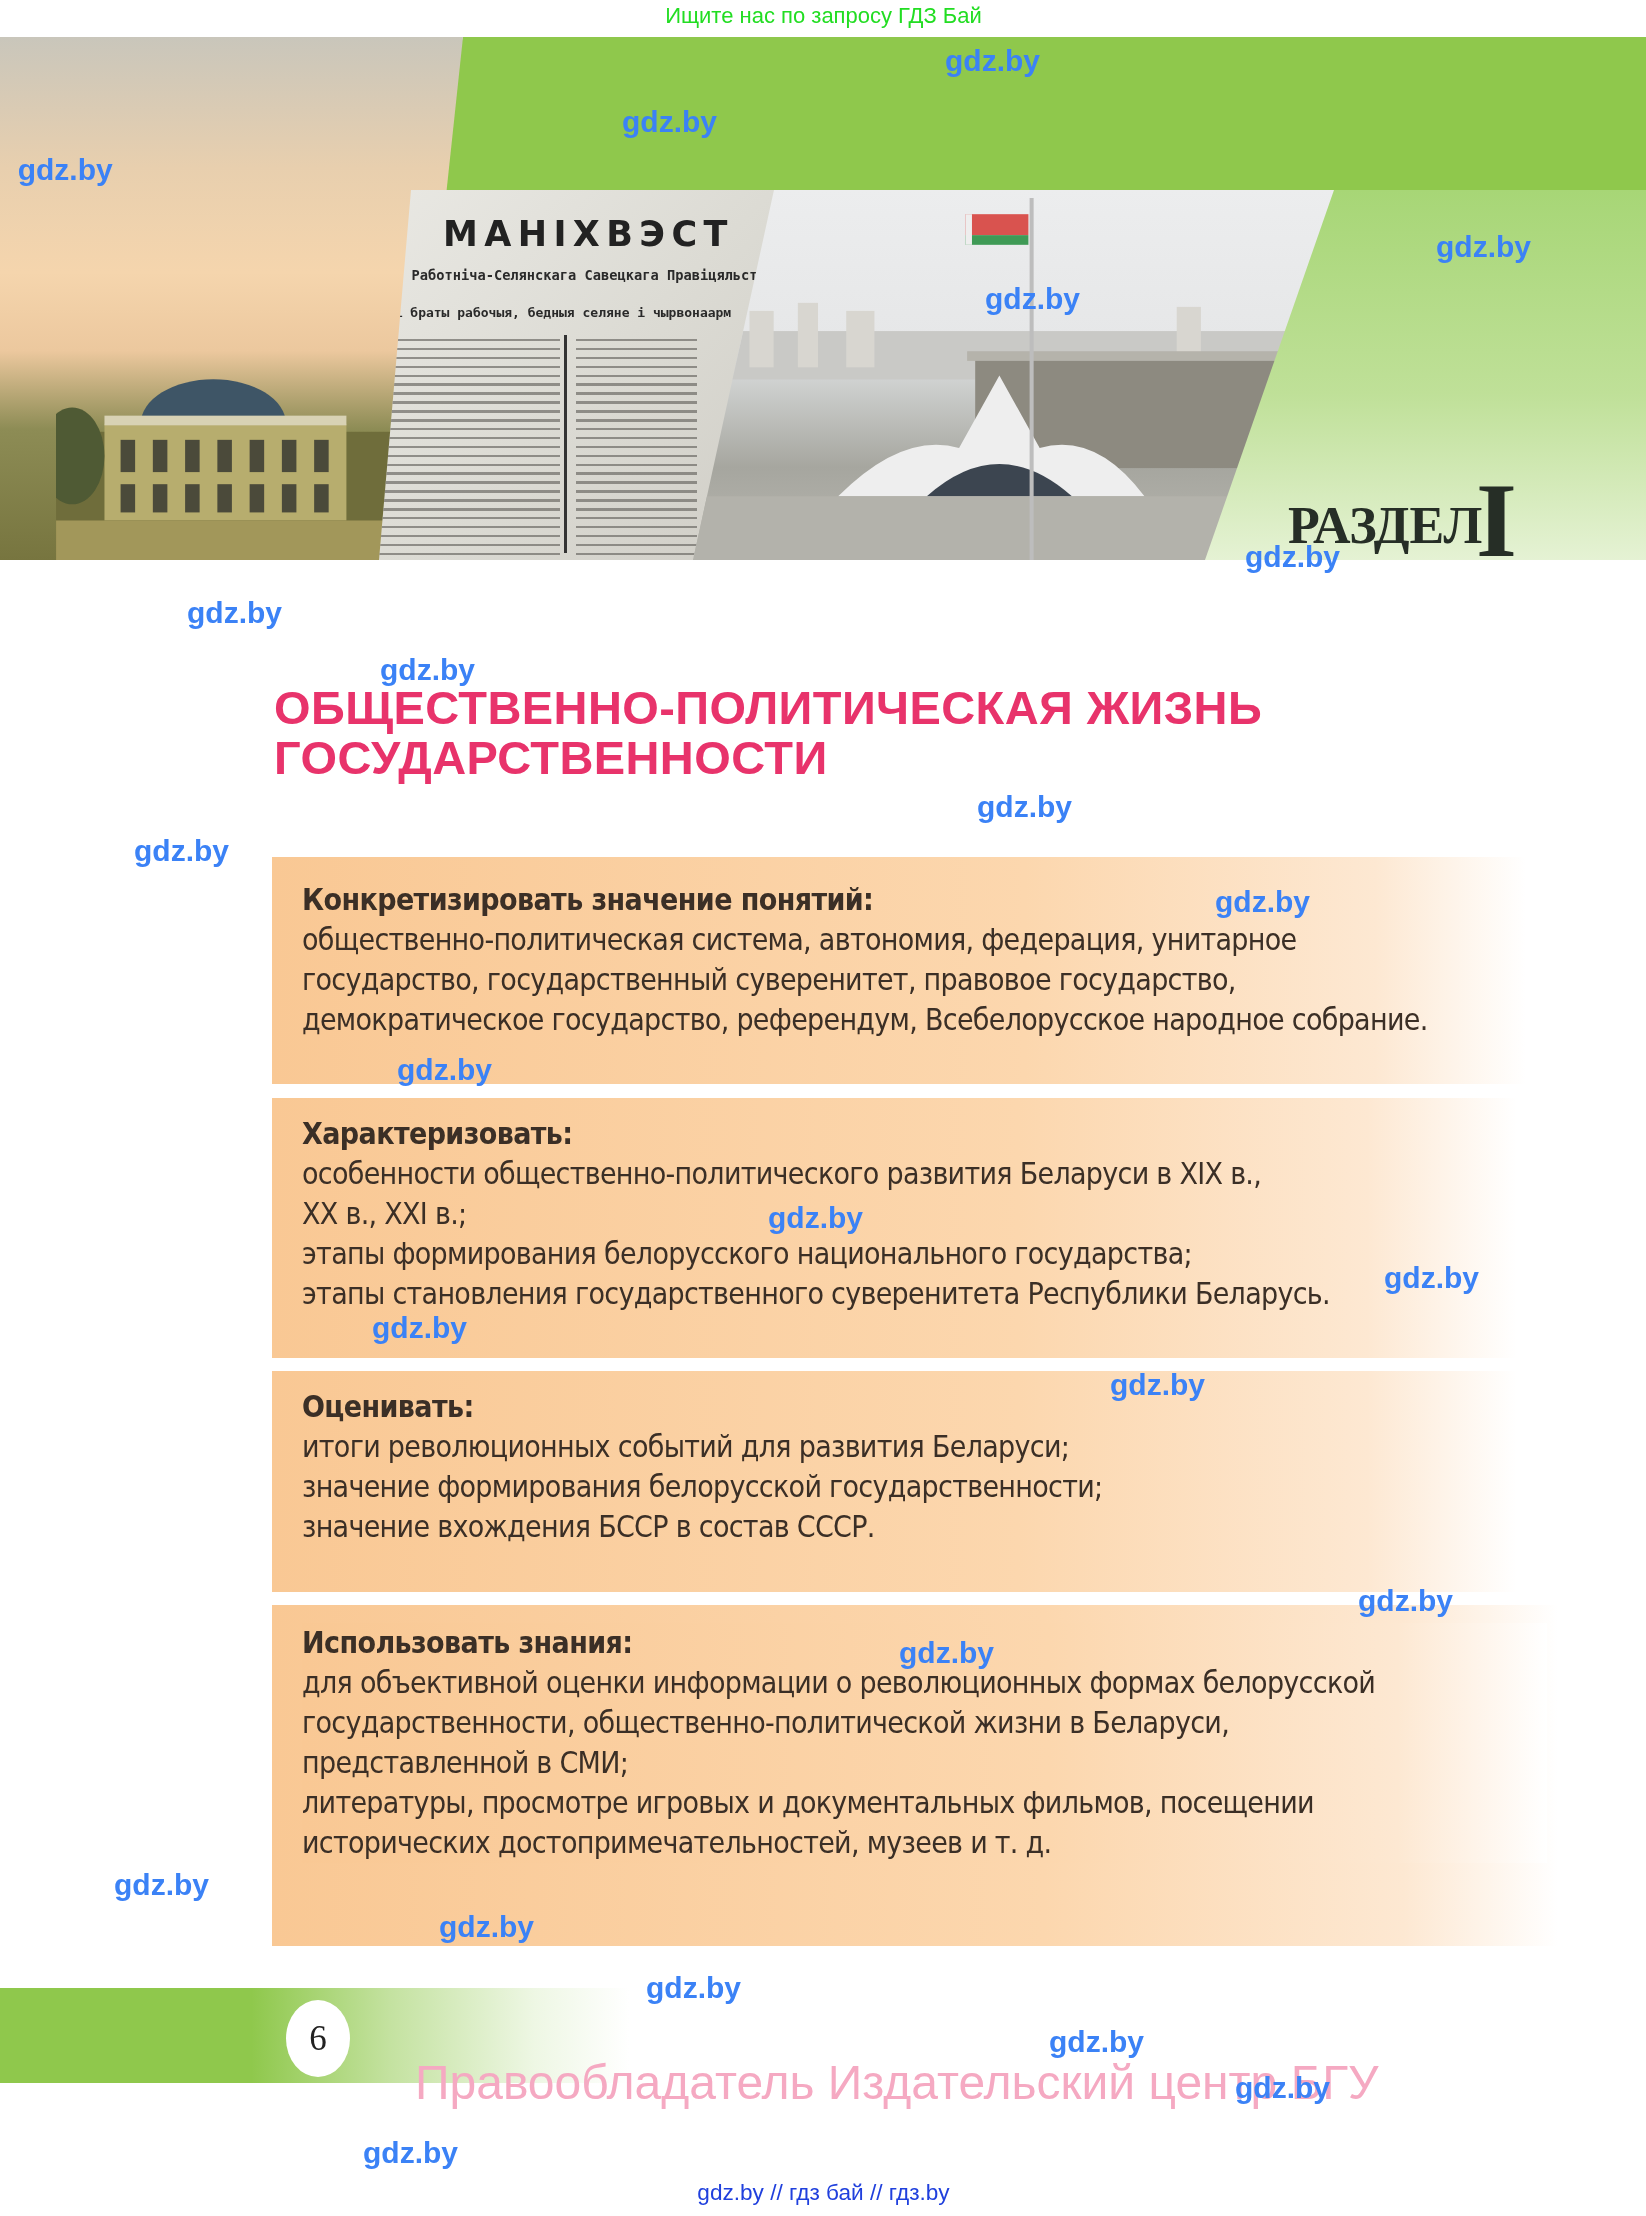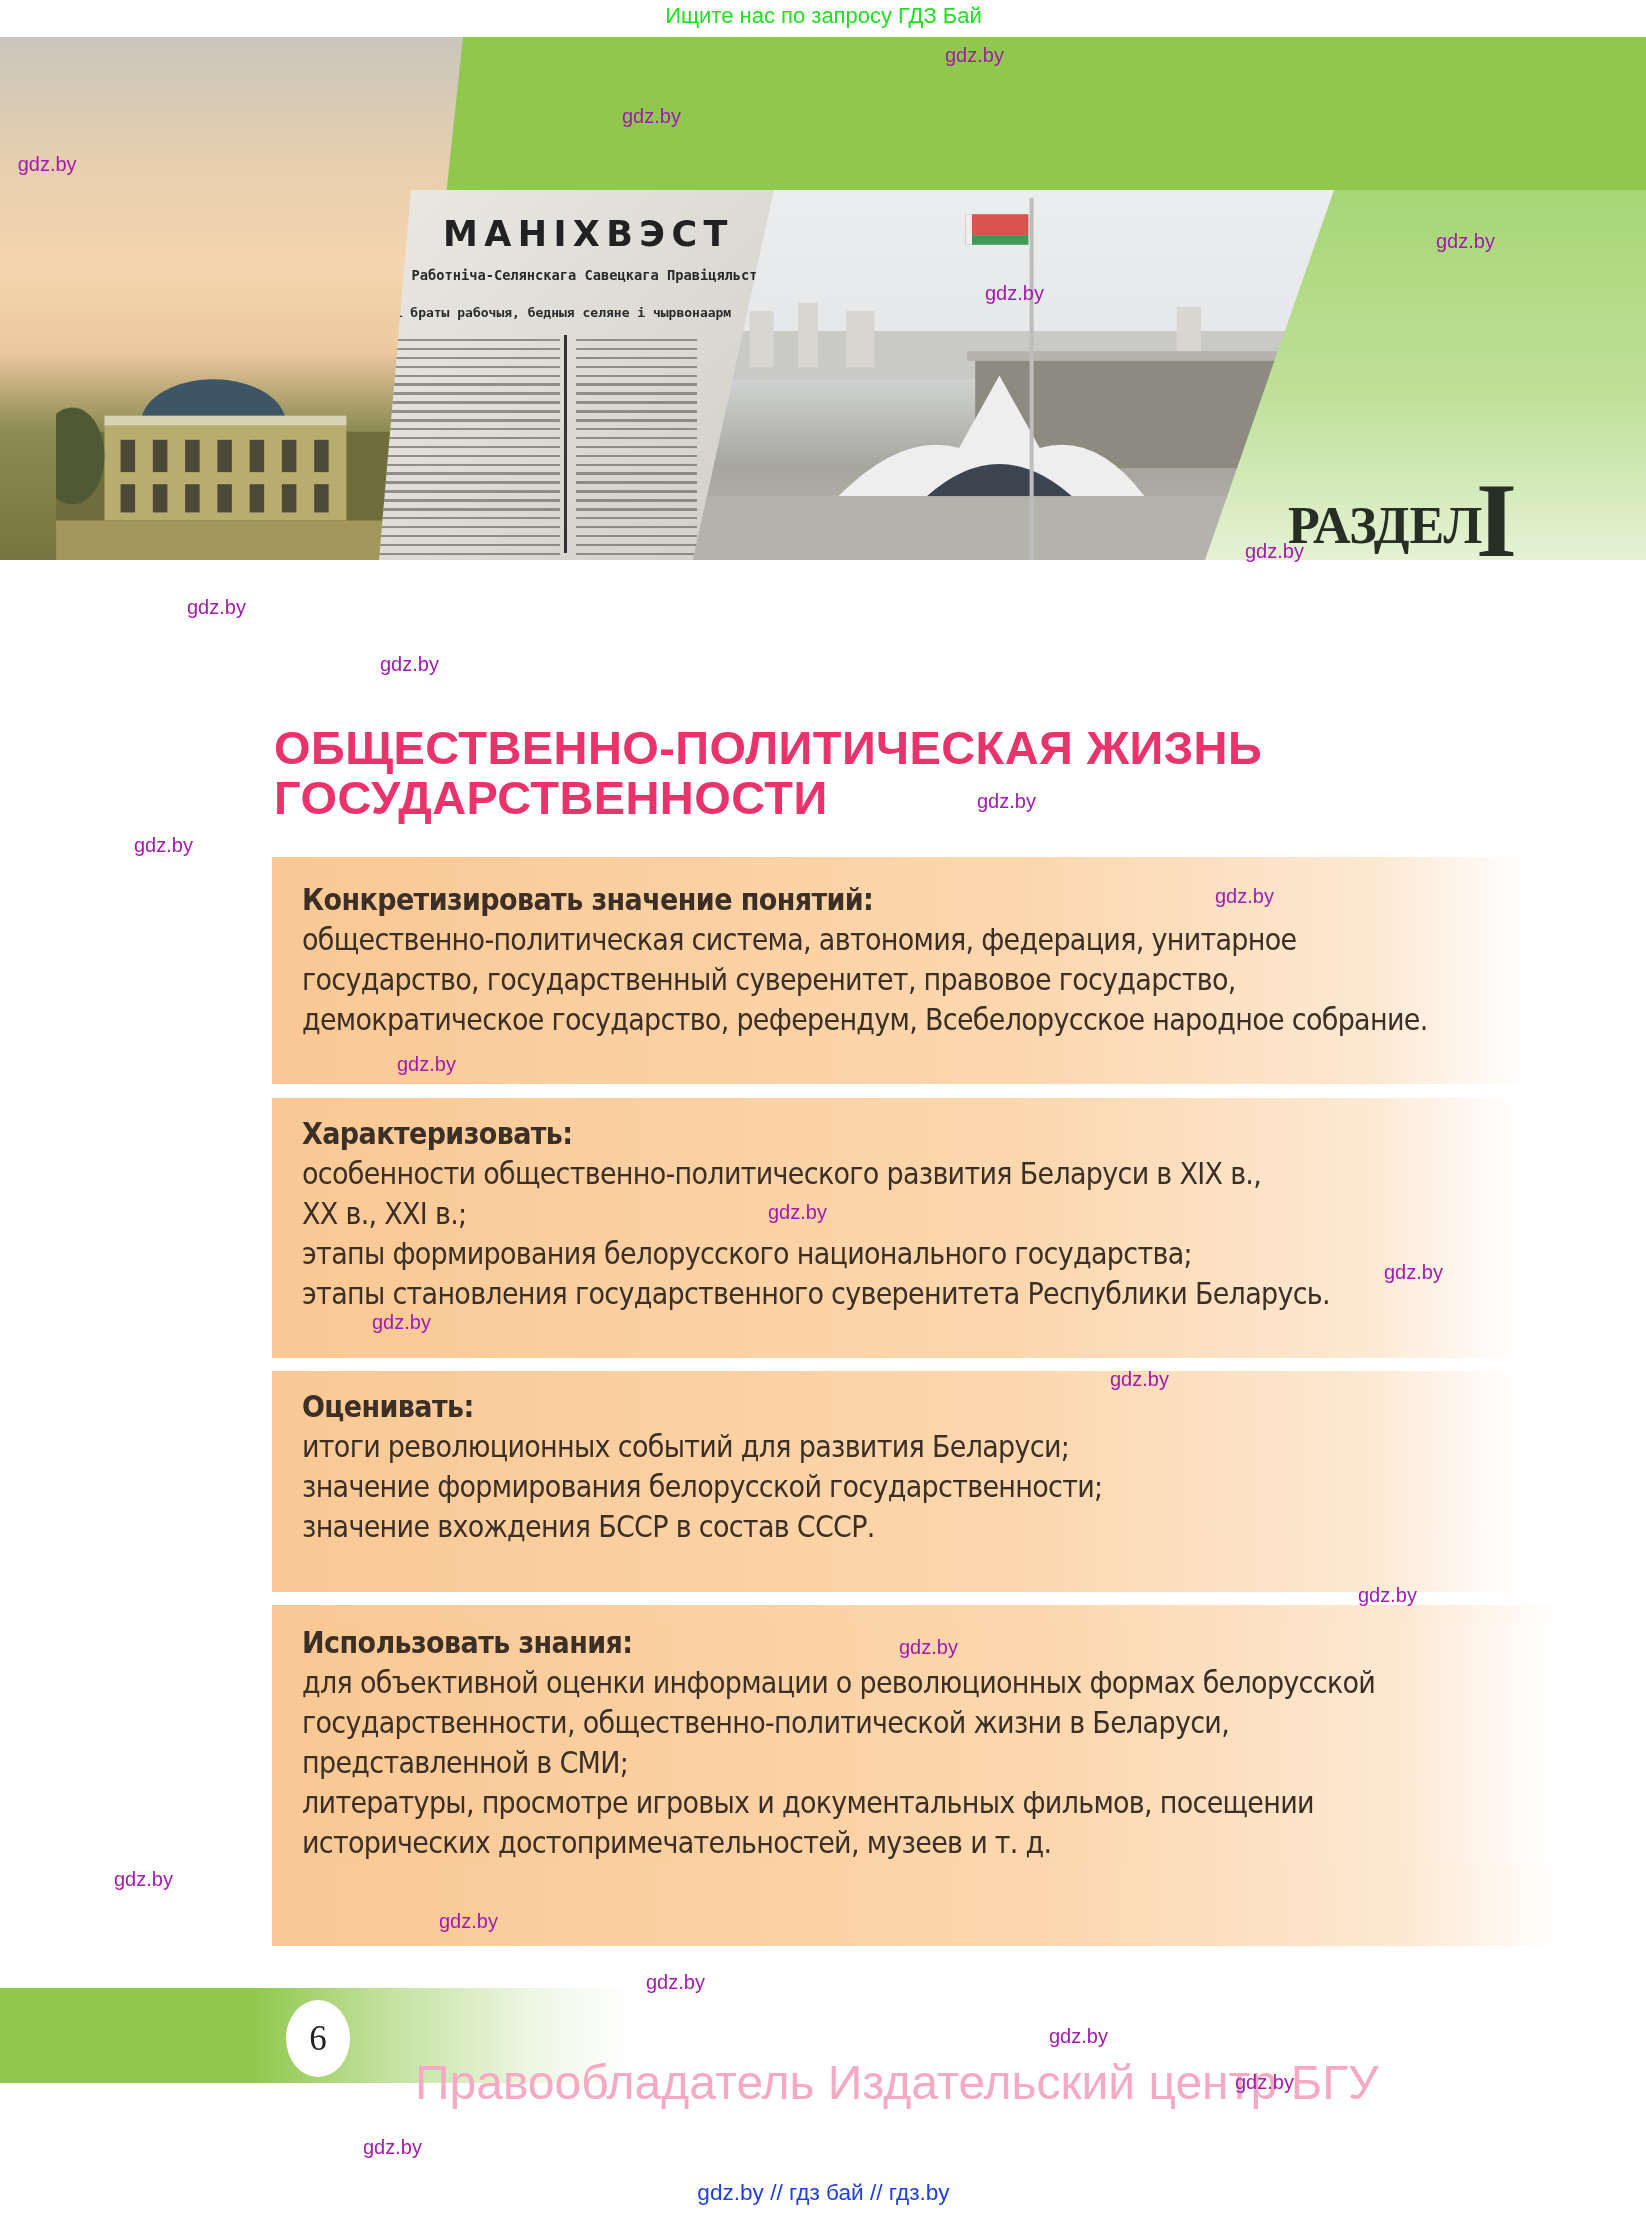--- a/index.html
+++ b/index.html
@@ -25,34 +25,34 @@
   .np-rule { left:185px; top:145px; width:3.2px; height:218px; background:#333; }
   .photo { left:693px; top:153px; width:645px; height:370px;
            clip-path:polygon(81px 0, 645px 0, 516px 370px, 0 370px);
            background:linear-gradient(180deg,#ecedee 0%,#e6e7e8 40%,#c9cbc9 55%,#a6a69f 75%,#b9b8b1 100%); }
   .right-panel { left:0; top:153px; width:1647px; height:370px;
                  background:linear-gradient(180deg,#a7d676 0%,#bfe098 55%,#e5f2d4 100%);
                  clip-path:polygon(1334px 0, 1647px 0, 1647px 370px, 1205px 370px); }
   .razdel { left:1288px; top:459px; font-family:"Liberation Serif", serif; font-weight:bold; color:#262e26; font-size:52px; }
   .razdel-num { left:1476px; top:431px; font-family:"Liberation Serif", serif; font-weight:bold; color:#262e26; font-size:105px; line-height:1; }
   
-  .title { left:274px; top:683px; color:#e8336b; font-weight:bold; font-size:47px; line-height:50px; letter-spacing:0.4px;margin-top:40px; }
+  .title { left:274px; top:683px; color:#e8336b; font-weight:bold; font-size:47px; line-height:50px; letter-spacing:0.4px; }
   .title div { white-space:nowrap; }
   
   .box { left:272px; width:1245px; background:linear-gradient(90deg,#f9c894 0%,#fcd7ae 60%,#fde8d2 88%,#ffffff 100%); }
   .box-inner { position:absolute; left:30px; top:0; right:32px; font-family:"DejaVu Sans Condensed","DejaVu Sans", sans-serif; color:#3b2f26; }
   .box-head { font-weight:bold; font-size:30px; line-height:40px; letter-spacing:-0.6px; }
   .box-line { font-size:30px; line-height:40px; letter-spacing:-0.7px; white-space:nowrap; }
   
   .footer-bar { left:0; top:1988px; width:629px; height:95px;
                 background:linear-gradient(90deg,#8fc84c 0%,#8fc84c 40%,#c4e2a0 62%,#eef7e4 85%,#ffffff 100%); }
   .page-circle { left:286px; top:2000px; width:64px; height:77px; border-radius:50%; background:#fff; text-align:center;
                  font-family:"Liberation Serif", serif; font-size:35px; line-height:77px; color:#222; }
   .copyright { left:415px; top:2055px; font-size:48px; color:#f5a9c2; white-space:nowrap; }
-  .wm { color:#a21caf; font-size:20px; white-space:nowrap; }
+  .wm { color:#3b82f6; font-size:30px; white-space:nowrap;font-weight:bold; }
   .bottom-links { left:0; width:1647px; top:2180px; text-align:center; color:#2040dd; font-size:22.6px; }
 </style>
 </head>
 <body>
 
 <div class="abs top-search">Ищите нас по запросу ГДЗ Бай</div>
 
 <div class="abs banner">
   <div class="abs green-band"></div>
 

